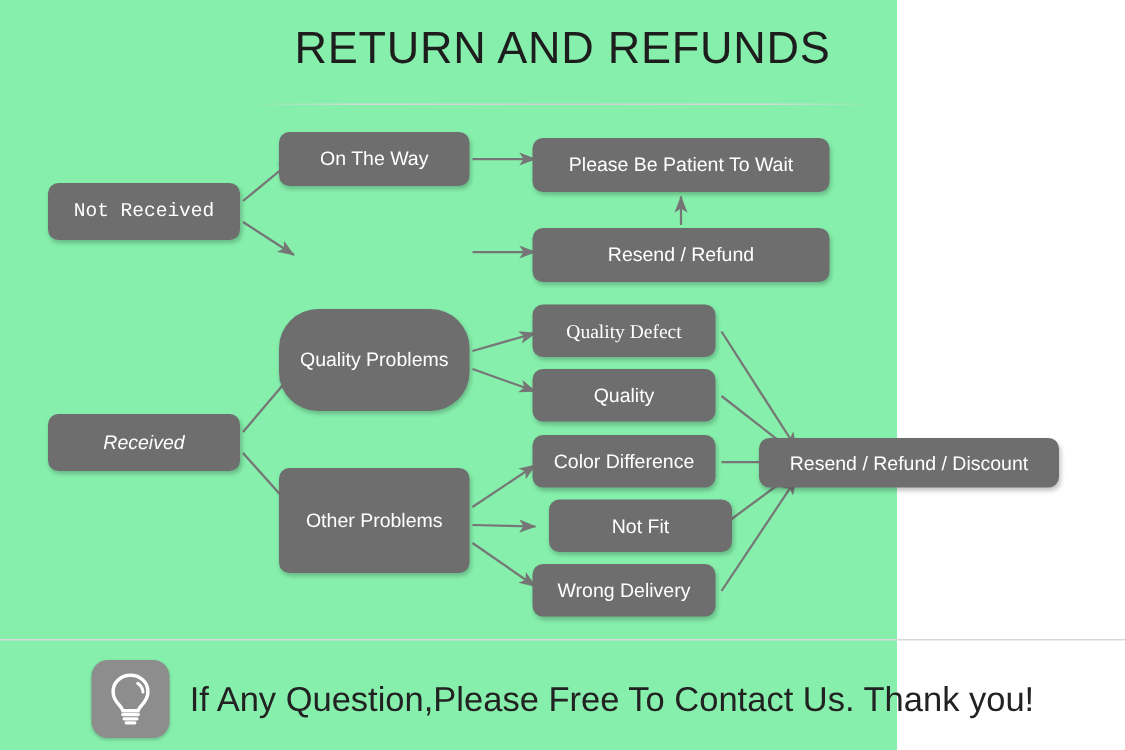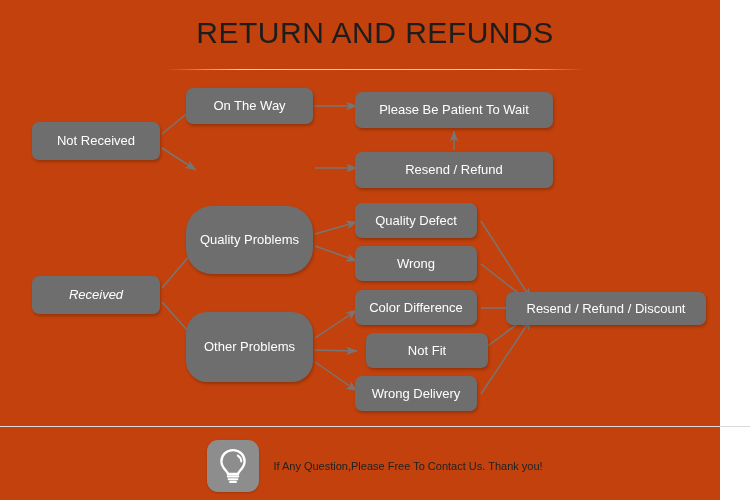--- a/index.html
+++ b/index.html
@@ -8,23 +8,23 @@
   }
   body {
     width: 750px;
     height: 500px;
     background: #ffffff;
     font-family: "Liberation Sans", sans-serif;
     overflow: hidden;
   }
   #page {
     position: relative;
-    width: 720px;
+    width: 598px;
     height: 500px;
-    background: #c2410c;
+    background: #86efac;
   }
 
   
   #title {
     position: absolute;
     left: 0;
     top: 16px;
     width: 750px;
     text-align: center;
     font-size: 30px;
@@ -96,21 +96,21 @@
     border-radius: 11px;
     background: #8d8d8d;
     display: flex;
     align-items: center;
     justify-content: center;
     flex: none;
     box-shadow: 0 1px 2px rgba(0,0,0,0.18);
   }
   #footer-text {
     margin-left: 14px;
-    font-size: 11px;
+    font-size: 23px;
     color: #222222;
     white-space: nowrap;
   }
 </style>
 </head>
 <body>
 
 <div id="page">
 
   <div id="title">RETURN AND REFUNDS</div>
@@ -143,29 +143,29 @@
       <path d="M315,362 L357,391"></path>
 
       <path d="M481,221 L531,299"></path>
       <path d="M481,264 L531,303"></path>
       <path d="M481,308 L531,308"></path>
       <path d="M481,351 L531,314"></path>
       <path d="M481,394 L531,319"></path>
     </g>
   </svg>
 
-  <div class="node" style="left: 32px; top: 122px; width: 128px; height: 38px;">Not Received</div>
+  <div class="node" style="left: 32px; top: 122px; width: 128px; height: 38px; font-family: Liberation Mono, monospace;">Not Received</div>
   <div class="node" style="left: 32px; top: 276px; width: 128px; height: 38px; font-style: italic;">Received</div>
   <div class="node" style="left: 186px; top: 88px; width: 127px; height: 36px;">On The Way</div>
   <div class="node" style="left: 186px; top: 206px; width: 127px; height: 68px; border-radius: 26px;">Quality Problems</div>
-  <div class="node" style="left: 186px; top: 312px; width: 127px; height: 70px; border-radius: 21px;">Other Problems</div>
+  <div class="node" style="left: 186px; top: 312px; width: 127px; height: 70px;">Other Problems</div>
   <div class="node" style="left: 355px; top: 152px; width: 198px; height: 36px;">Resend / Refund</div>
   <div class="node" style="left: 355px; top: 92px; width: 198px; height: 36px;">Please Be Patient To Wait</div>
-  <div class="node" style="left: 355px; top: 203px; width: 122px; height: 35px;">Quality Defect</div>
-  <div class="node" style="left: 355px; top: 246px; width: 122px; height: 35px;">Wrong</div>
+  <div class="node" style="left: 355px; top: 203px; width: 122px; height: 35px; font-family: Liberation Serif, serif;">Quality Defect</div>
+  <div class="node" style="left: 355px; top: 246px; width: 122px; height: 35px;">Quality</div>
   <div class="node" style="left: 355px; top: 290px; width: 122px; height: 35px;">Color Difference</div>
   <div class="node" style="left: 355px; top: 333px; width: 122px; height: 35px; margin-left: 11px;">Not Fit</div>
   <div class="node" style="left: 355px; top: 376px; width: 122px; height: 35px;">Wrong Delivery</div>
   <div class="node" style="left: 506px; top: 292px; width: 200px; height: 33px;">Resend / Refund / Discount</div>
 
   <div id="footer-rule"></div>
 
   <div id="footer">
     <div id="bulb-badge">
       <svg width="34" height="38" viewBox="0 0 34 38" aria-hidden="true">

